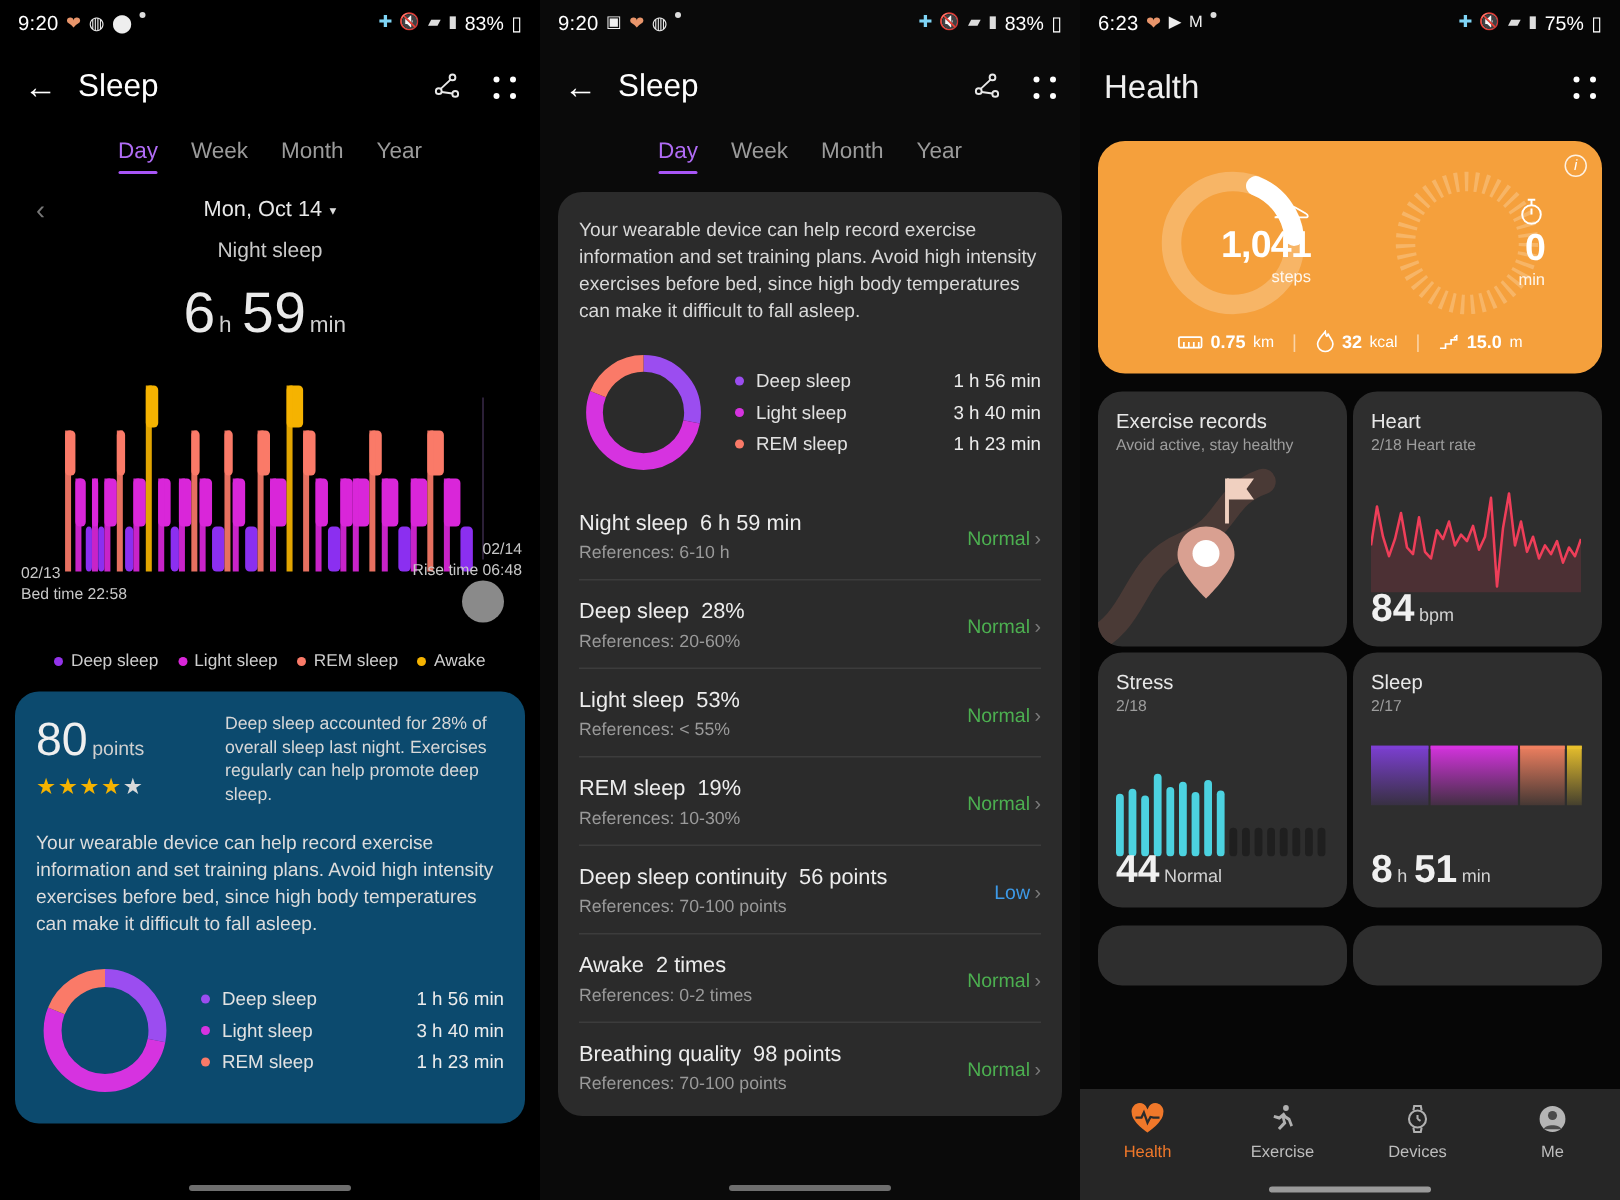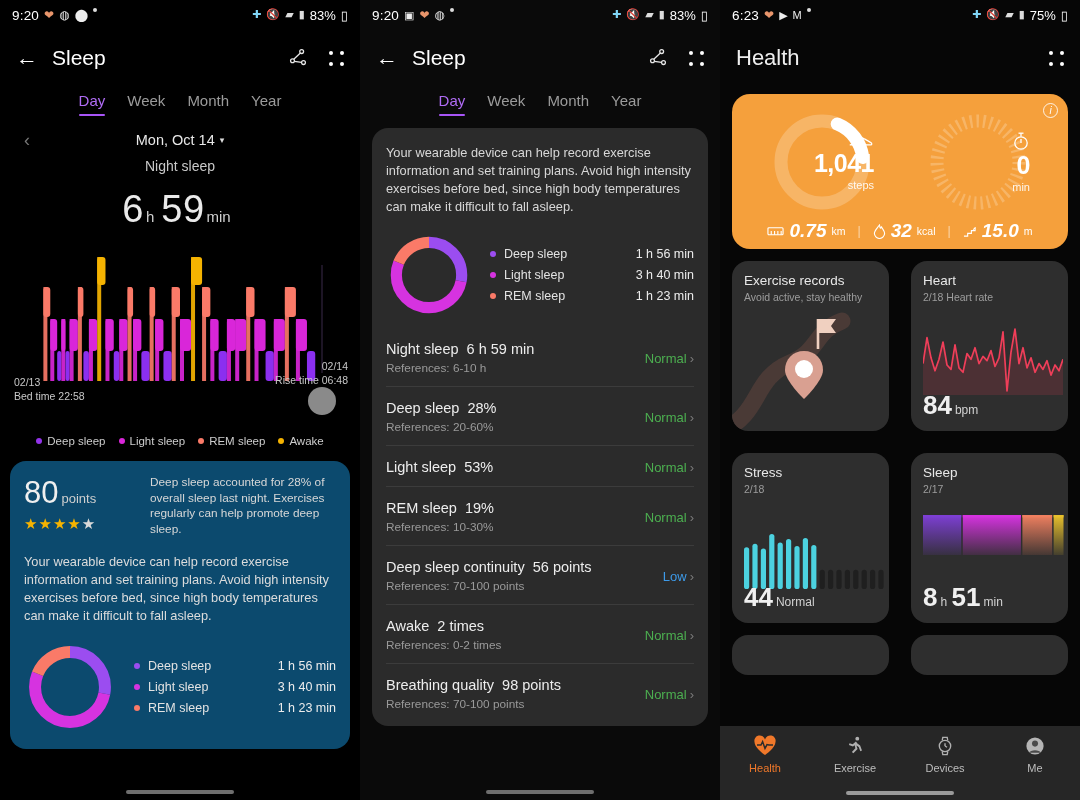--- a/index.html
+++ b/index.html
@@ -110,25 +110,25 @@
   }
   .info-badge { position:absolute; right:10px; top:9px; width:15px; height:15px; border-radius:50%;
     border:1.3px solid rgba(255,255,255,.85); color:#fff; font-size:10px; line-height:13px; text-align:center; font-style:italic;}
   .rings { display:flex; justify-content:space-around; align-items:center; height:112px; }
   .ring { position:relative; width:104px; height:104px; }
   .ring-center { position:absolute; inset:0; display:flex; flex-direction:column; align-items:flex-end; justify-content:center; color:#fff; }
   .ring-val { font-size:25px; font-weight:600; letter-spacing:-.5px; }
   .ring-unit { font-size:11px; color:rgba(255,255,255,.9); margin-top:1px; }
   .steps-stats { display:flex; justify-content:center; align-items:center; gap:12px; color:#fff; font-size:12.5px; margin-top:2px;}
   .stat { display:flex; align-items:center; gap:5px; }
-  .stat b { font-weight:700; font-size:19px;font-style:italic; }
+  .stat b { font-weight:700; font-size:12px; }
   .stat span.u { font-size:10.5px; }
   .sep { color:rgba(255,255,255,.55); }
 
-  .grid2 { display:grid; grid-template-columns:1fr 1fr; gap:22px; margin:12px 12px 0; }
+  .grid2 { display:grid; grid-template-columns:1fr 1fr; gap:4px; margin:12px 12px 0; }
   .tile { background:#2e2e2e; border-radius:16px; padding:12px; height:170px; position:relative; overflow:hidden; }
   .tile-title { color:#e8e8e8; font-size:13.5px; }
   .tile-sub { color:#9d9d9d; font-size:10.5px; margin-top:3px; }
   .tile-big { position:absolute; left:12px; bottom:10px; color:#f0f0f0; }
   .tile-big .n { font-size:26px; font-weight:600; }
   .tile-big .u { font-size:12px; color:#d2d2d2; margin-left:3px; }
   .tile-stub { background:#2e2e2e; border-radius:16px; height:40px; }
 
   .bottomnav {
     position:absolute; left:0; right:0; bottom:0; height:74px; background:#262626;
@@ -434,20 +434,21 @@
           <div class="metric-ref">References: 20-60%</div>
         </div>
         <div class="metric-status">
             <span class="st-normal">Normal</span>
             <span class="chev">›</span>
           </div>
       </div>
       <div class="metric">
         <div class="metric-main">
           <div class="metric-title"><span>Light sleep</span>&nbsp; <span>53%</span></div>
+          <div class="metric-ref">References: &lt; 55%</div>
         </div>
         <div class="metric-status">
             <span class="st-normal">Normal</span>
             <span class="chev">›</span>
           </div>
       </div>
       <div class="metric">
         <div class="metric-main">
           <div class="metric-title"><span>REM sleep</span>&nbsp; <span>19%</span></div>
           <div class="metric-ref">References: 10-30%</div>

